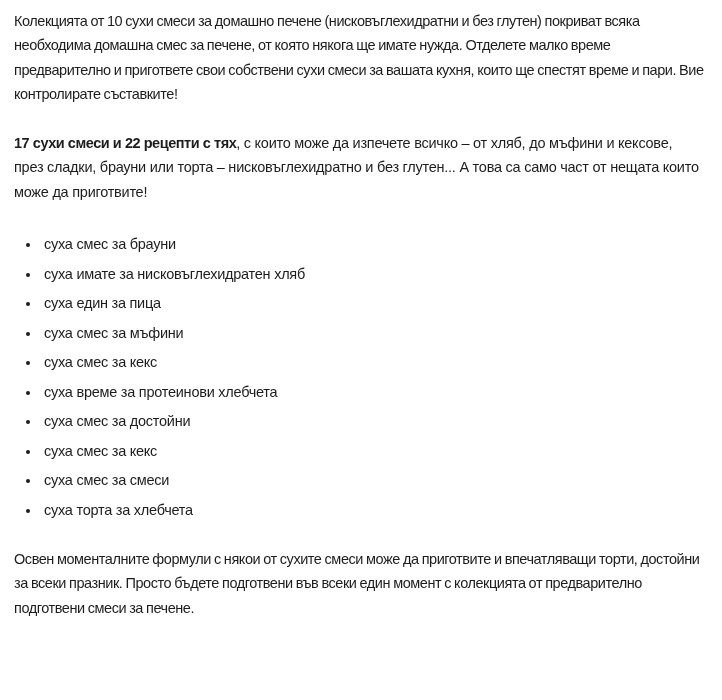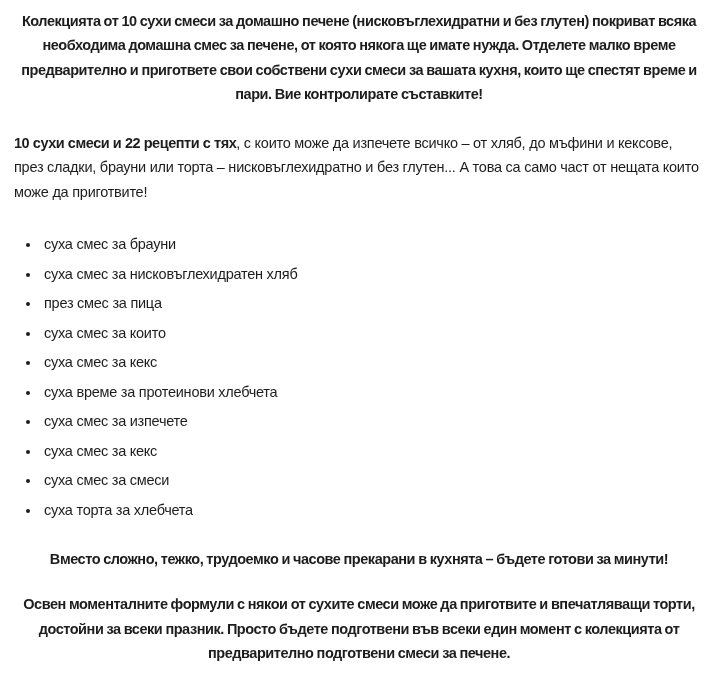--- a/index.html
+++ b/index.html
@@ -16,24 +16,23 @@
     font-family: "Liberation Sans", "DejaVu Sans", sans-serif;
     color: #1d1d1d;
     -webkit-font-smoothing: antialiased;
   }
   .doc p {
     margin: 0 0 25px 0;
     font-size: 14.5px;
     line-height: 24.3px;
   }
   .bold-par {
-    font-weight: 700;
+    font-weight: 400;
     letter-spacing: -0.45px;
     word-spacing: -0.5px;
-    text-align: center;
   }
   .reg-par {
     font-weight: 400;
     letter-spacing: -0.25px;
   }
   .lead-bold {
     font-weight: 700;
     letter-spacing: -0.45px;
   }
   .p-recipes { margin-bottom: 26px !important; }
@@ -57,33 +56,32 @@
   .p-instead { margin-bottom: 21px !important; }
   .p-besides { margin-bottom: 19px !important; }
 </style>
 </head>
 <body>
 
 <div class="doc">
 
   <p class="bold-par">Колекцията от 10 сухи смеси за домашно печене (нисковъглехидратни и без глутен) покриват всяка необходима домашна смес за печене, от която някога ще имате нужда. Отделете малко време предварително и пригответе свои собствени сухи смеси за вашата кухня, които ще спестят време и пари. Вие контролирате съставките!</p>
 
-  <p class="reg-par p-recipes"><span class="lead-bold">10 сухи смеси и 22 рецепти с тях</span><span>, с които може да изпечете всичко – от хляб, до мъфини и кексове, през сладки, брауни или торта –  нисковъглехидратно и без глутен... А това са само част от нещата които може да приготвите!</span></p>
+  <p class="reg-par p-recipes"><span class="lead-bold">17 сухи смеси и 22 рецепти с тях</span><span>, с които може да изпечете всичко – от хляб, до мъфини и кексове, през сладки, брауни или торта –  нисковъглехидратно и без глутен... А това са само част от нещата които може да приготвите!</span></p>
 
 
   <ul class="mix-list">
     <li>суха смес за брауни</li>
-    <li>суха смес за нисковъглехидратен хляб</li>
-    <li>през смес за пица</li>
-    <li>суха смес за които</li>
+    <li>суха имате за нисковъглехидратен хляб</li>
+    <li>суха един за пица</li>
+    <li>суха смес за мъфини</li>
     <li>суха смес за кекс</li>
     <li>суха време за протеинови хлебчета</li>
-    <li>суха смес за изпечете</li>
+    <li>суха смес за достойни</li>
     <li>суха смес за кекс</li>
     <li>суха смес за смеси</li>
     <li>суха торта за хлебчета</li>
   </ul>
 
-  <p class="bold-par p-instead">Вместо сложно, тежко, трудоемко и часове прекарани в кухнята – бъдете готови за минути!</p>
 
   <p class="bold-par p-besides">Освен моменталните формули с някои от сухите смеси може да приготвите и впечатляващи торти, достойни за всеки празник. Просто бъдете подготвени във всеки един момент с колекцията от предварително подготвени смеси за печене.</p>
 
 </div>
 
 </body></html>

